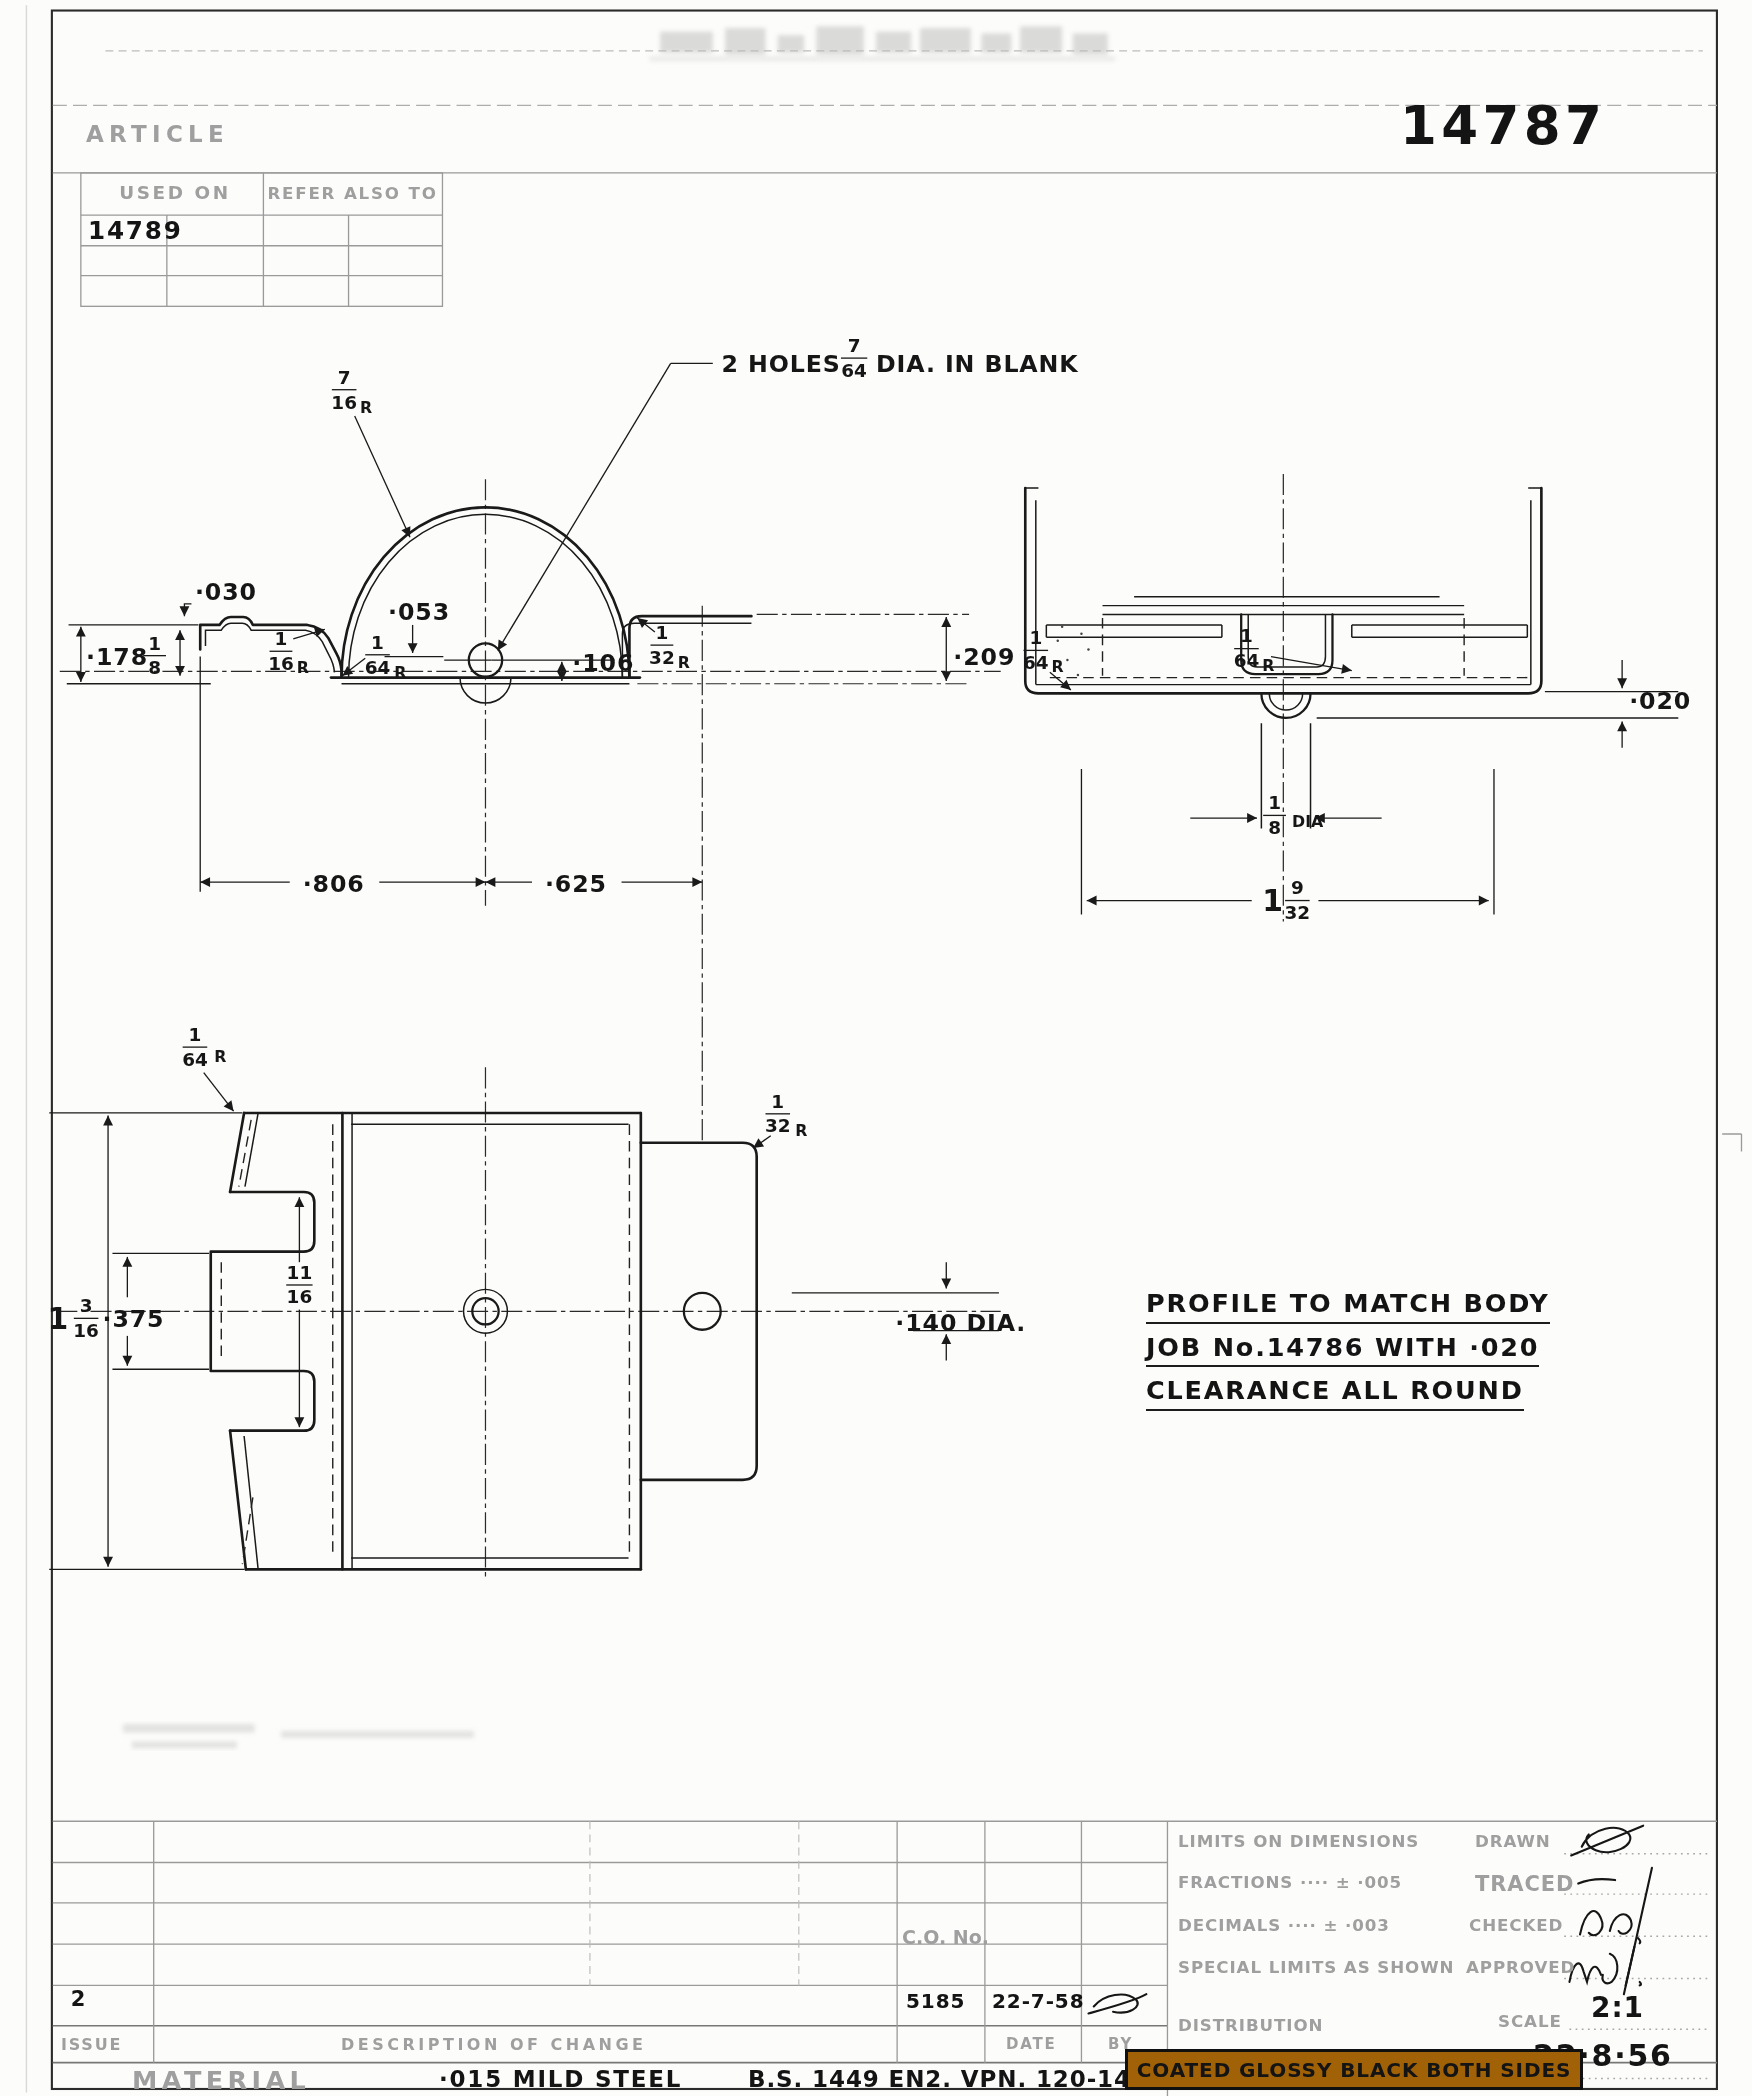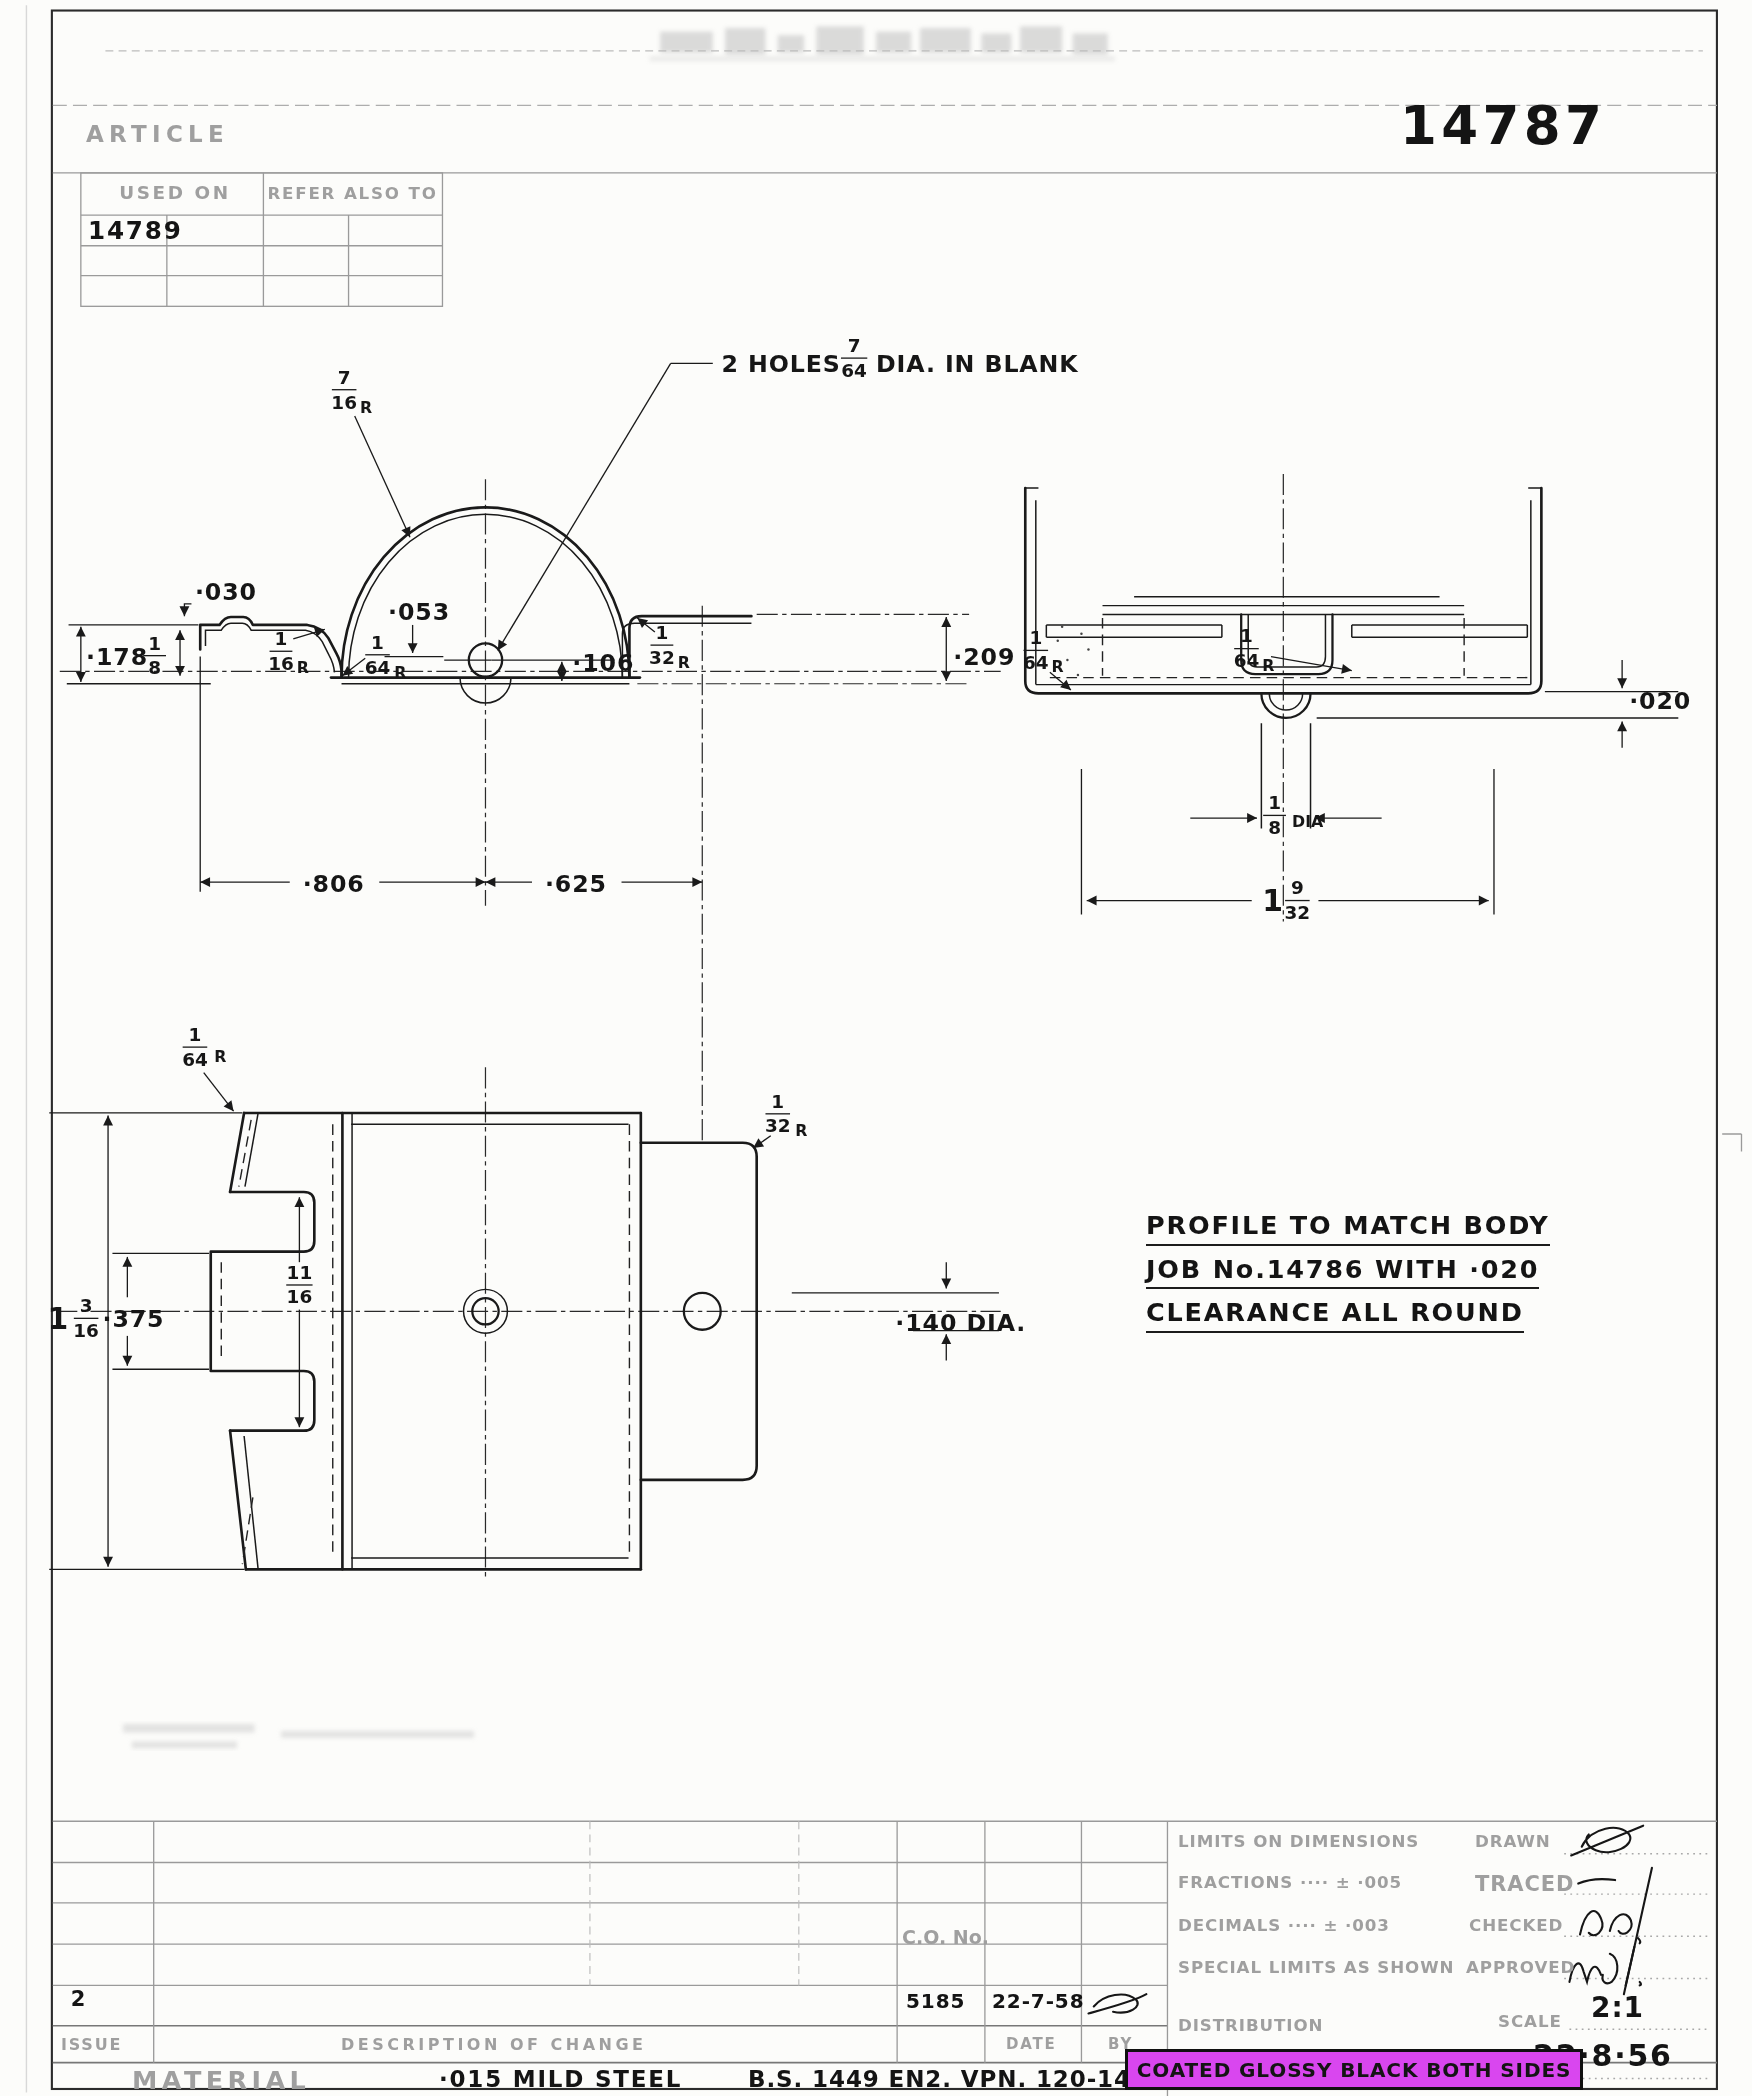--- a/index.html
+++ b/index.html
@@ -25,21 +25,21 @@
   .dt{font-size:27px;font-weight:600;letter-spacing:1px;}
   .dtw{font-size:34px;font-weight:600;}
   .fr{font-size:21px;font-weight:600;}
   .frs{font-size:18px;font-weight:600;}
   
   .abs{position:absolute;white-space:nowrap;}
   .faint{color:#9f9f9f;font-weight:700;}
   .hand{color:#141414;font-weight:600;}
   .note-line{display:table;font-size:25.5px;letter-spacing:1.8px;font-weight:600;color:#141414;
              border-bottom:2.2px solid #1c1c1c;padding-bottom:3.5px;margin-bottom:8px;}
-  #finish-box{border:3.1px solid #101010;padding:6.1px 8.8px 5.3px 8.8px;background:#d946ef;}
+  #finish-box{border:3.1px solid #101010;padding:6.1px 8.8px 5.3px 8.8px;background:#a16207;}
 </style>
 </head>
 <body>
 
 <div id="page">
 
   <svg id="linework" width="1753" height="2096" viewBox="0 0 1997 2388">
     <defs>
       <marker id="ah" viewBox="0 0 12 12" refX="11" refY="6" markerWidth="9" markerHeight="9" orient="auto-start-reverse">
         <path d="M1,1 L11,6 L1,11 Z" fill="#1a1a1a"></path>
@@ -348,21 +348,21 @@
     </g>
   </svg>
 
   <div class="abs faint" style="left:86px;top:121px;font-size:23px;letter-spacing:5.3px;">ARTICLE</div>
   <div class="abs hand" style="left:1400px;top:95px;font-size:53px;letter-spacing:4.4px;">14787</div>
 
   <div class="abs faint" style="left:81px;top:182px;width:188px;text-align:center;font-size:18.4px;letter-spacing:2.6px;">USED ON</div>
   <div class="abs faint" style="left:263px;top:183px;width:179px;text-align:center;font-size:16.7px;letter-spacing:1.8px;">REFER ALSO TO</div>
   <div class="abs hand" style="left:88px;top:216px;font-size:24.6px;letter-spacing:1.8px;">14789</div>
 
-  <div class="abs" style="left:1146px;top:1210px;">
+  <div class="abs" style="left:1146px;top:1288px;">
     <div class="note-line">PROFILE TO MATCH BODY</div>
     <div class="note-line">JOB No.14786 WITH ·020</div>
     <div class="note-line">CLEARANCE ALL ROUND</div>
   </div>
 
   <div class="abs hand" style="left:65px;top:1987px;width:26px;text-align:center;font-size:21px;">2</div>
   <div class="abs hand" style="left:906px;top:1989px;font-size:20px;letter-spacing:0.9px;">5185</div>
   <div class="abs hand" style="left:992px;top:1989px;font-size:20px;letter-spacing:0.9px;">22-7-58</div>
 
   <div class="abs faint" style="left:61px;top:2035px;font-size:16px;letter-spacing:1.8px;">ISSUE</div>

